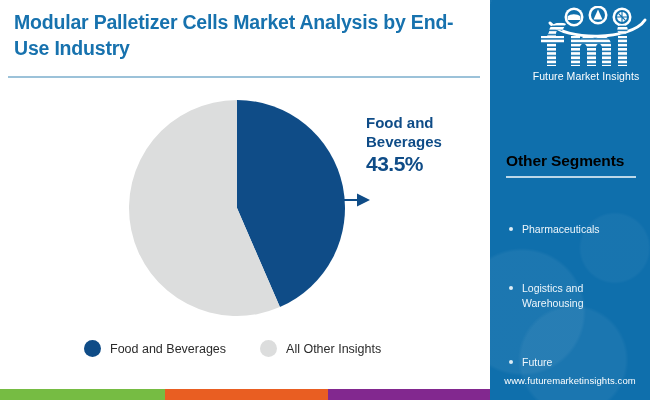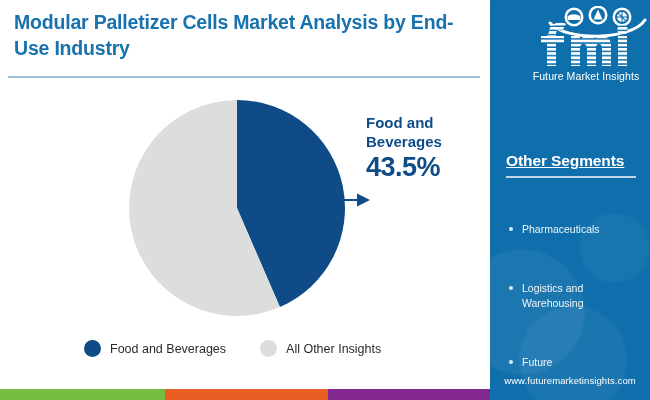--- a/index.html
+++ b/index.html
@@ -51,21 +51,21 @@
     width: 120px;
   }
   #callout-label {
     color: #0f4c87;
     font-size: 15px;
     font-weight: bold;
     line-height: 1.25;
   }
   #callout-value {
     color: #0f4c87;
-    font-size: 27px;
+    font-size: 21px;
     font-weight: bold;
     line-height: 1.05;
     margin-top: 1px;
     letter-spacing: -0.5px;
   }
 
   
   #legend {
     position: absolute;
     left: 84px; top: 340px;
@@ -110,25 +110,24 @@
     letter-spacing: 0.1px;
   }
 
   
   #segments-block {
     position: absolute;
     left: 16px; top: 152px;
     width: 132px;
   }
   #segments-heading {
-    color: #ffffff;
+    color: #000000;
     font-size: 15.5px;
     font-weight: bold;
     letter-spacing: -0.1px;
-    text-decoration: underline;
   }
   #segments-divider {
     margin-top: 6px;
     width: 130px; height: 2px;
     background: #bcd8e9;
   }
   #segments-list { margin-top: 8px; list-style: none; }
   #segments-list li {
     position: relative;
     padding-left: 16px;

